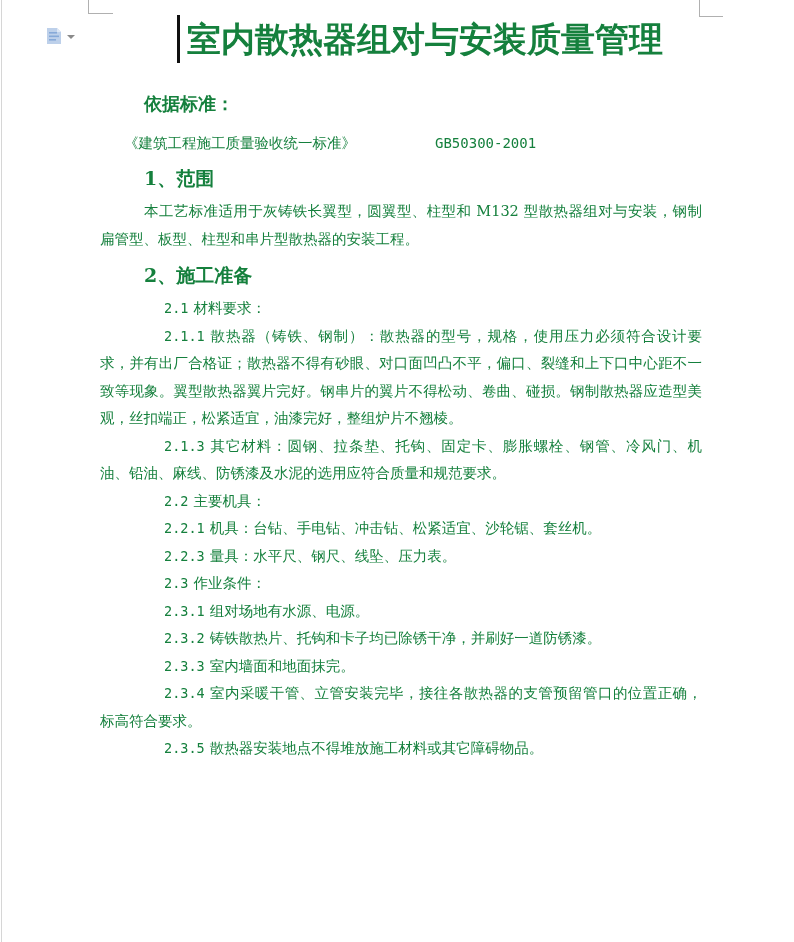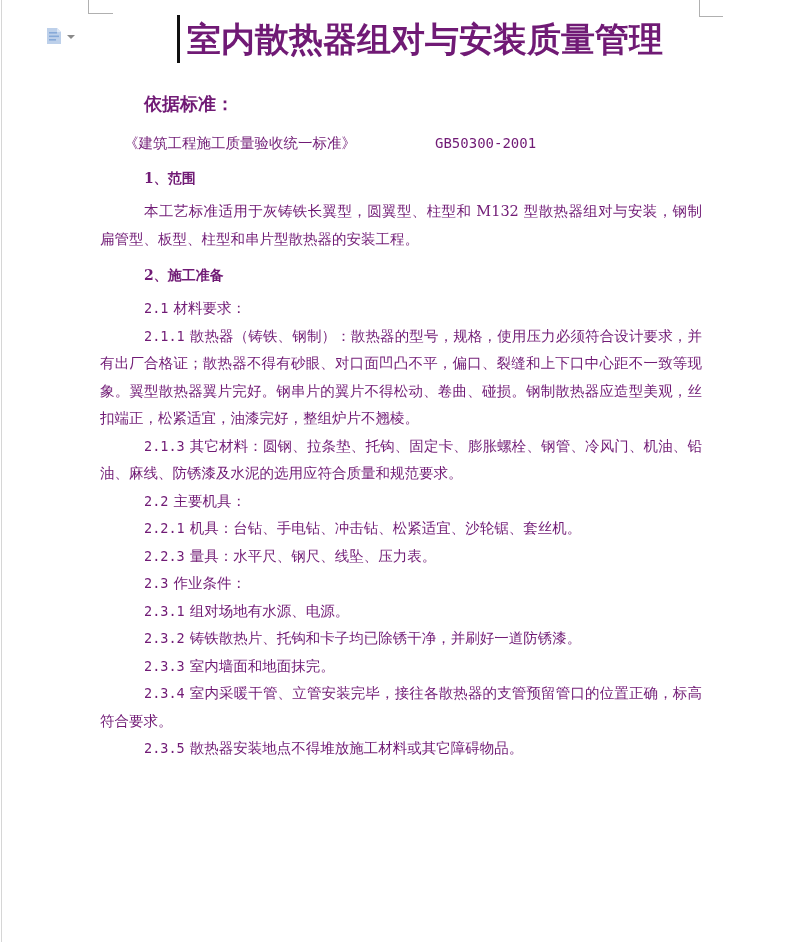--- a/index.html
+++ b/index.html
@@ -3,21 +3,21 @@
 <meta charset="utf-8">
 <style>
   * { margin:0; padding:0; box-sizing:border-box; }
   html,body { background:#ffffff; }
   .page {
     position:relative;
     width:794px; height:942px;
     background:#ffffff;
     overflow:hidden;
     font-family:"DejaVu Serif","Liberation Serif",serif;
-    color:#701a75;
+    color:#15803d;
   }
   .page-edge-left {
     position:absolute; left:1px; top:0; width:1px; height:942px;
     background:#d6d6d6;
   }
   .crop-mark {
     position:absolute; top:0;
     border-left:1px solid #b0b0b0;
     border-bottom:1px solid #b0b0b0;
   }
@@ -63,34 +63,35 @@
   }
   .gb-code {
     position:absolute; top:0;
     font-family:"DejaVu Sans Mono","Liberation Mono",monospace;
     font-size:14px;
   }
   .gb-0 { left:311px; }
   .gb-1 { left:306px; }
 
   .h-section {
-    font-size:14px; font-weight:bold;
+    font-size:19px; font-weight:bold;
     line-height:26px;
     margin:9px 0 7px 44px;
   }
   .para {
     font-size:14.5px;
     line-height:27.5px;
     text-indent:44px;
     text-align:justify;
   }
   .para .num {
     font-family:"DejaVu Sans Mono","Liberation Mono",monospace;
     font-size:13.5px;
     margin-right:5px;
+    margin-left:20px;
   }
 </style>
 </head>
 <body>
 
 <div class="page">
 
   <div class="page-edge-left"></div>
   <div class="crop-mark crop-left"></div>
   <div class="crop-mark crop-right"></div>

